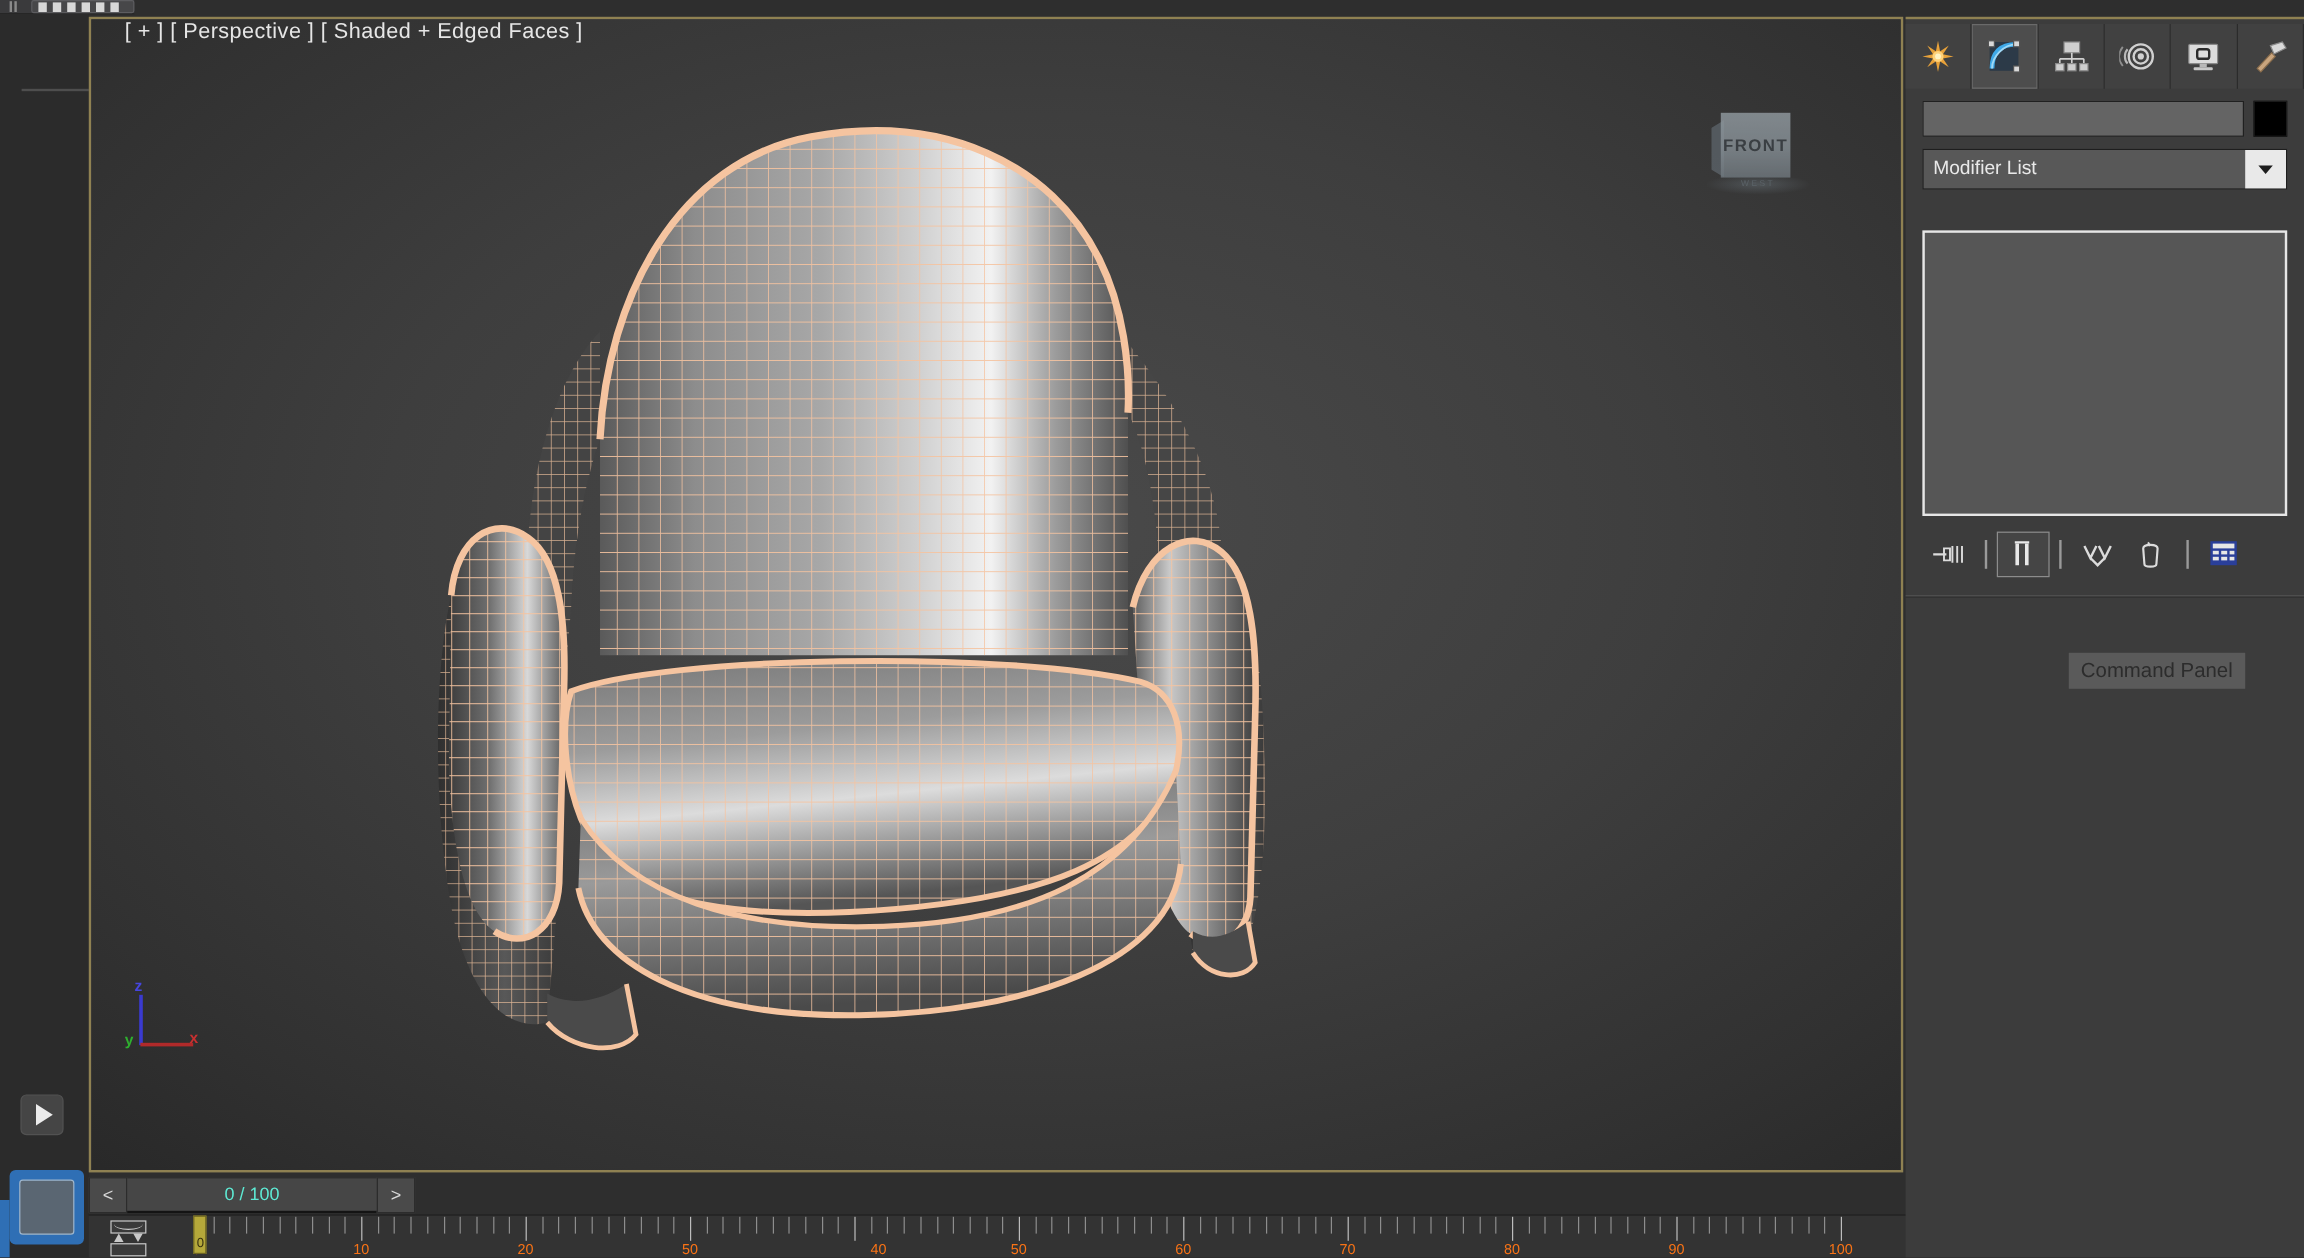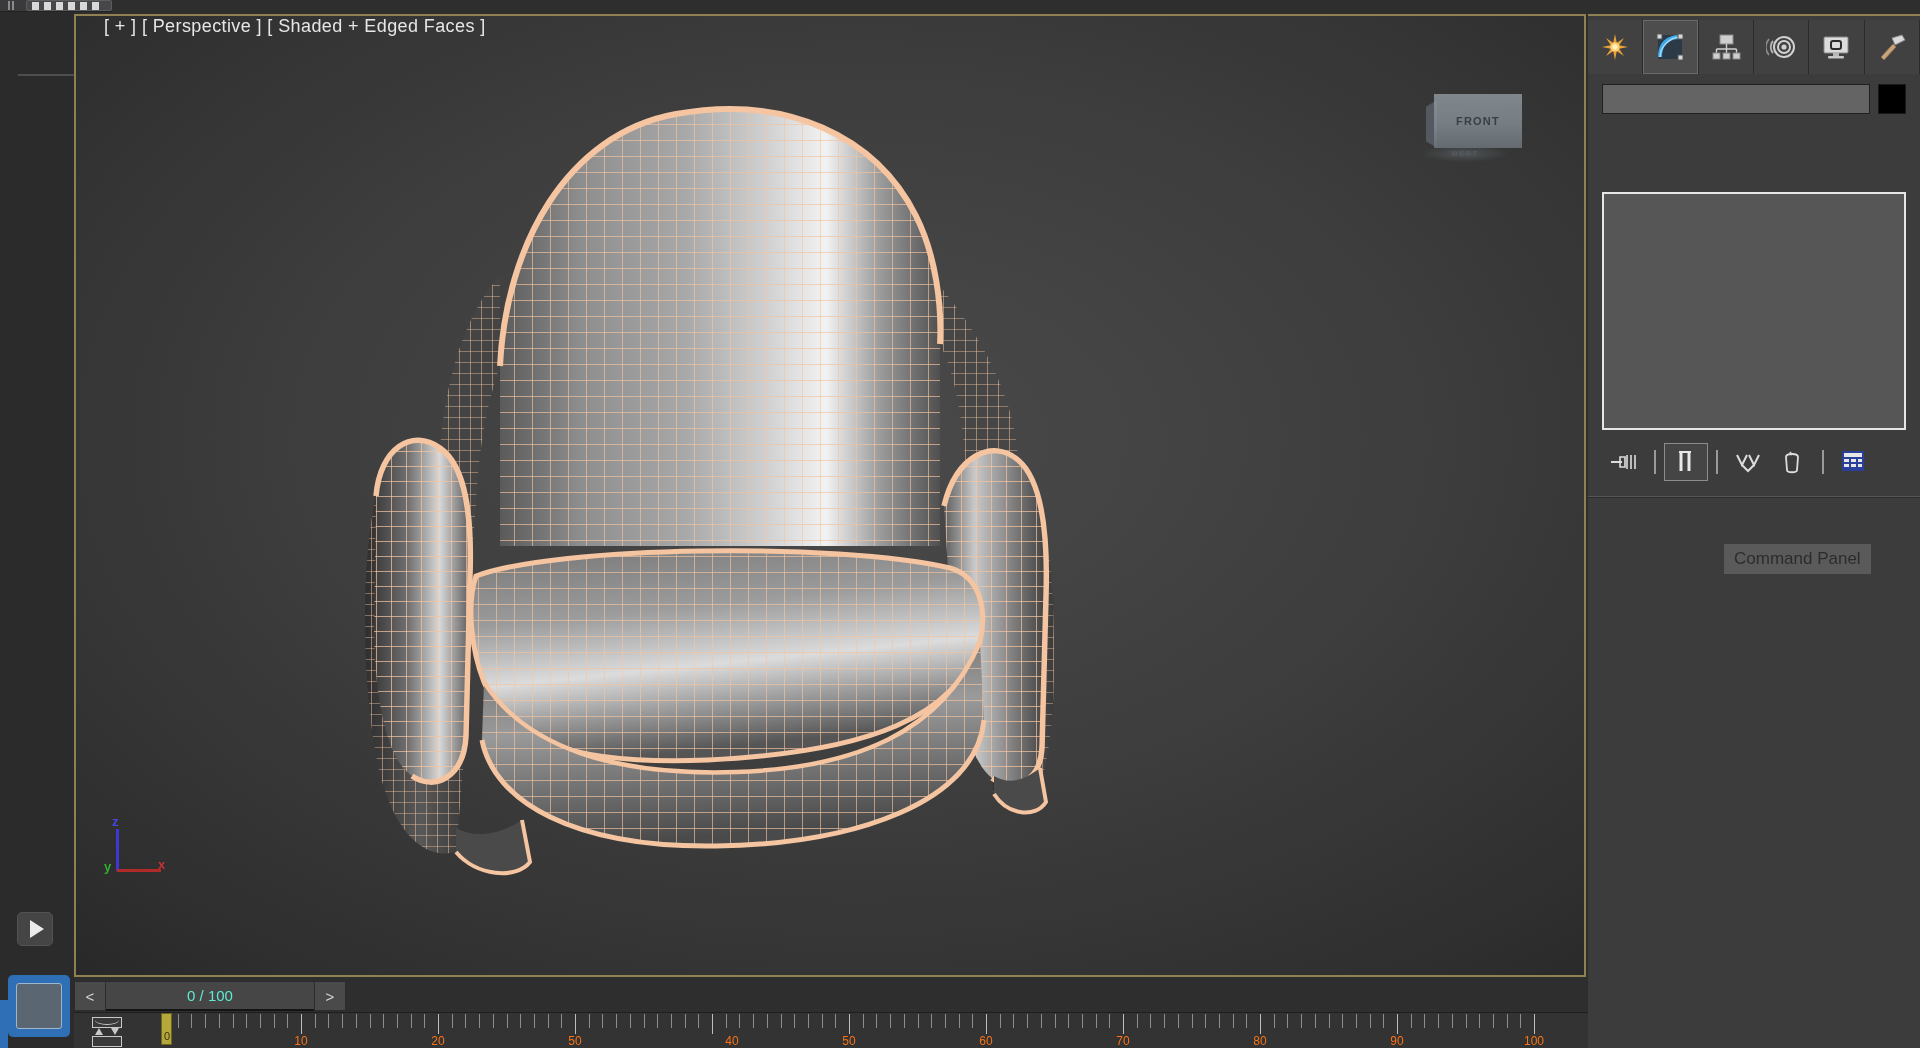--- a/index.html
+++ b/index.html
@@ -70,23 +70,23 @@
   .vp-stats td.k { text-align: right; padding-right: 18px; width: 78px; }
   .vp-stats td.hdr { color: #d8c96a; }
   .vp-stats tr.gap td { height: 30px; }
 
   
   .viewcube {
     position: absolute; right: 80px; top: 78px;
     width: 78px; height: 62px;
   }
   .vc-face {
-    position: absolute; left: 8px; top: 0; width: 88px; height: 54px;
+    position: absolute; left: 8px; top: 0; width: 58px; height: 54px;
     background: linear-gradient(180deg, #919aa0 0%, #858e94 55%, #6f777d 100%);
-    color: #3b4146; font-size: 11px; font-weight: bold;
+    color: #3b4146; font-size: 14px; font-weight: bold;
     letter-spacing: 1.2px;
     display: flex; align-items: center; justify-content: center;
     opacity: .82;
   }
   .vc-side {
     position: absolute; left: 0; top: 6px; width: 11px; height: 48px;
     background: #5e666c; opacity: .75;
     clip-path: polygon(0 14%, 100% 0, 100% 100%, 0 86%);
   }
   .vc-base {
@@ -664,20 +664,26 @@
           <path d="M15 6 L25 3 L28 8 L18 13 Z" fill="#dadada" stroke="#8a8a8a"></path>
         </svg>
       </div>
     </div>
 
     <div class="cp-namerow">
       <div class="cp-name"></div>
       <div class="cp-swatch"></div>
     </div>
 
+    <div class="cp-modlist">
+      <div class="cp-modlist-txt">Modifier List</div>
+      <div class="cp-modlist-arrow">
+        <div class="chev"></div>
+      </div>
+    </div>
 
     <div class="cp-stack"></div>
 
     <div class="cp-stackbtns">
       <div class="sb">
         <svg width="30" height="26" viewBox="0 0 30 26">
           <path d="M2 13 H13" stroke="#dcdcdc" stroke-width="2"></path>
           <path d="M11 8 L16 8 L16 18 L11 18 Z" fill="none" stroke="#dcdcdc" stroke-width="1.6"></path>
           <path d="M18 6 V20 M22 6 V20 M26 6 V20" stroke="#dcdcdc" stroke-width="1.6"></path>
         </svg>

